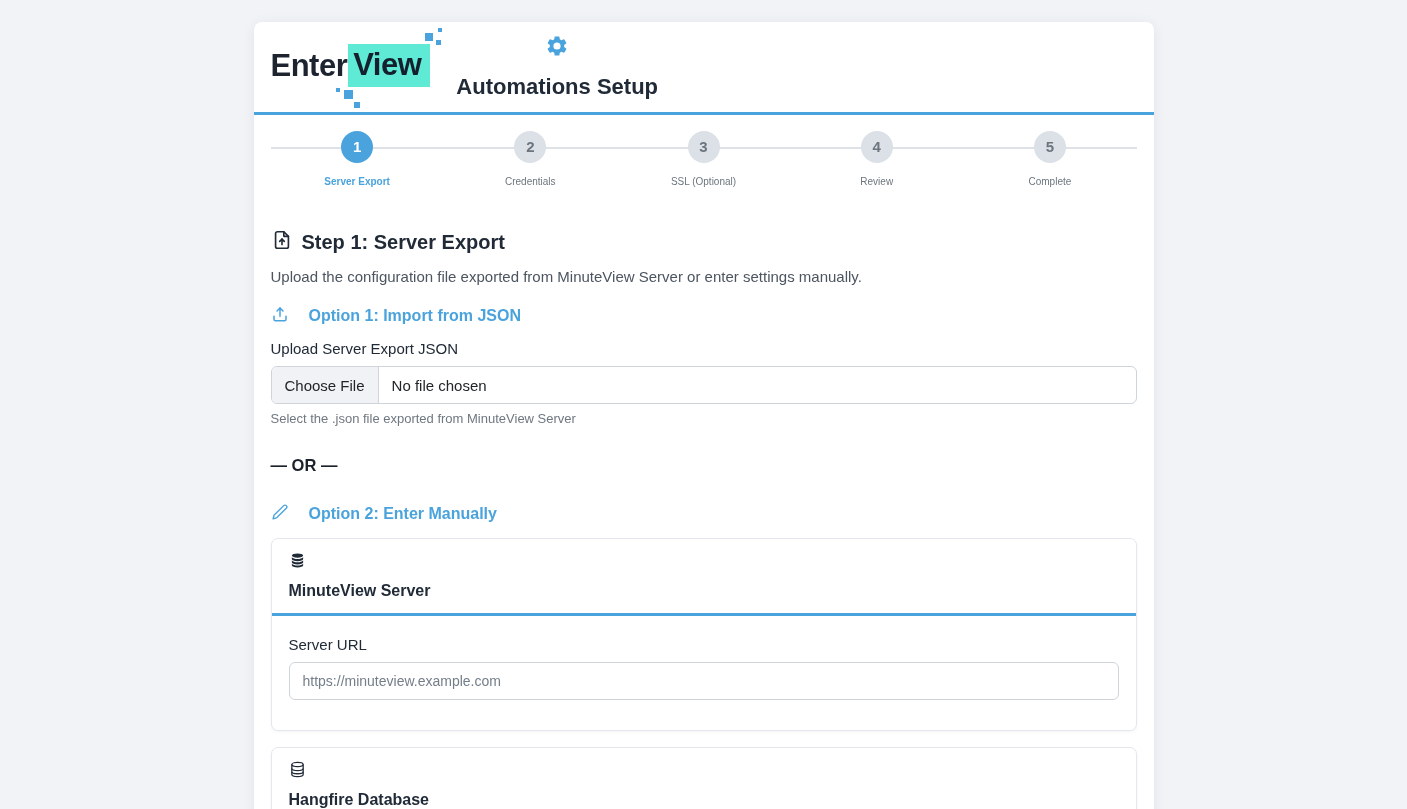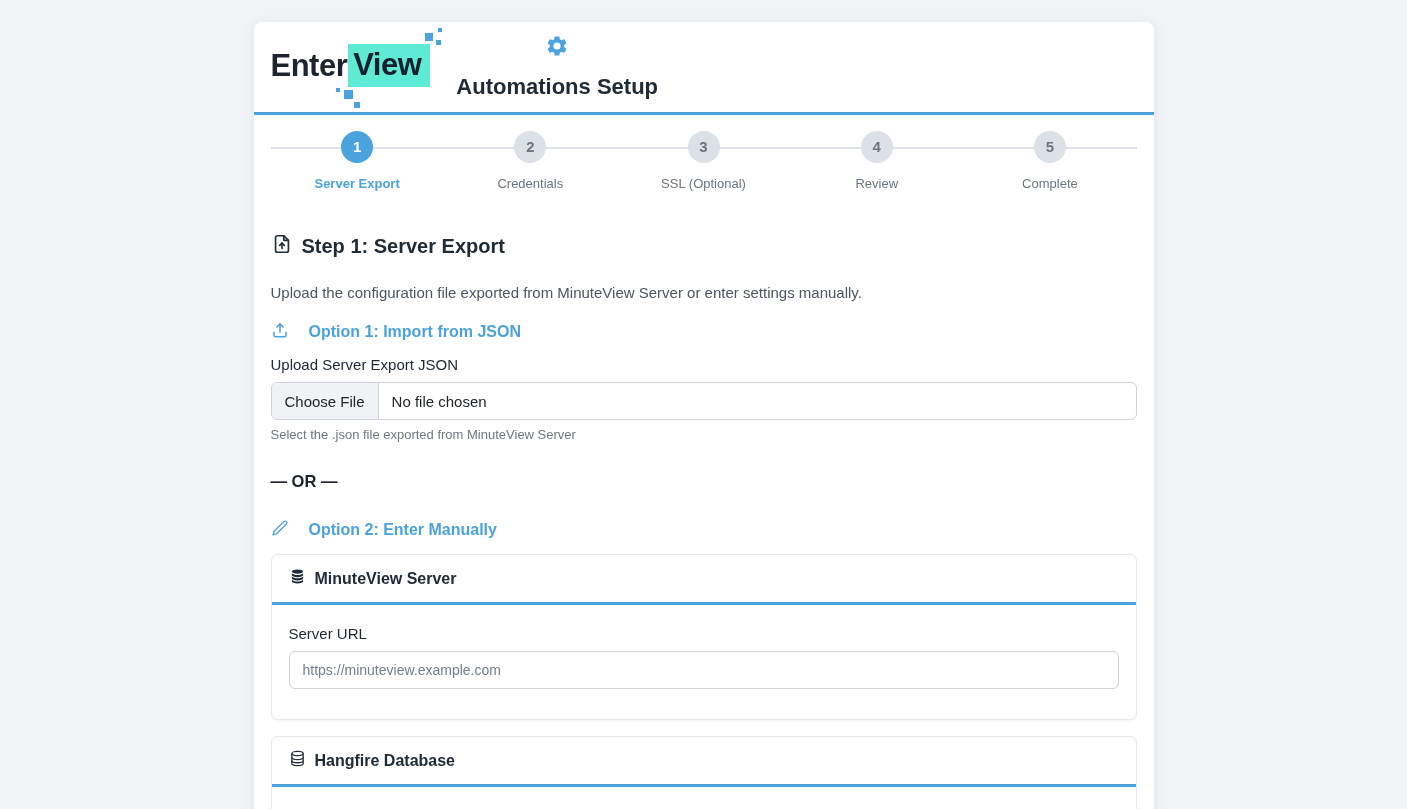--- a/index.html
+++ b/index.html
@@ -45,30 +45,30 @@
     height: 2px; background: #dee2e6;
   }
   .steps { display: flex; position: relative; }
   .step { flex: 1; text-align: center; }
   .step-circle {
     width: 32px; height: 32px; line-height: 32px; border-radius: 50%;
     margin: 0 auto; background: #dce1e8; color: #6c757d;
     font-weight: 700; font-size: 15px; position: relative; z-index: 1;
   }
   .step.active .step-circle { background: #4aa3dc; color: #ffffff; }
-  .step-label { margin-top: 13px; font-size: 13px; color: #6c757d; }
+  .step-label { margin-top: 13px; font-size: 10px; color: #6c757d; }
   .step.active .step-label { color: #4aa3dc; font-weight: 700; }
 
   
   .content { padding: 10px 17px 17px 17px; }
   .step-title {
     display: flex; align-items: center; gap: 9px;
     font-size: 20px; font-weight: 700; color: #212b38; margin: 12px 0 0 0;
   }
-  .description { font-size: 15px; color: #4c5560; margin: 24px 0 20px 0; }
+  .description { font-size: 15px; color: #4c5560; margin: 12px 0 20px 0; }
   .option-heading {
     display: flex; align-items: center; gap: 20px;
     color: #4aa3dc; font-size: 16px; font-weight: 700; margin: 18px 0 13px 0;
   }
   .field-label { display: block; font-size: 15px; color: #212b38; margin-bottom: 9px; }
 
   .file-input {
     display: flex; align-items: stretch; width: 100%; height: 38px;
     border: 1px solid #ced4da; border-radius: 6px; background: #fff; overflow: hidden;
     cursor: pointer;
@@ -81,23 +81,23 @@
   .file-status { display: flex; align-items: center; padding: 0 13px; font-size: 15px; color: #212529; }
   .help-text { font-size: 13px; color: #6f7780; margin-top: 7px; }
 
   .or-divider { text-align: left; font-size: 16.5px; font-weight: 700; color: #1c222b; margin: 30px 0 28px 0; }
 
   .card {
     border: 1px solid #e4e8ee; border-radius: 7px; background: #fff;
     box-shadow: 0 1px 3px rgba(20,30,50,0.05); margin-bottom: 16px; overflow: hidden;
   }
   .card-header {
-    display: flex; align-items: center; gap: 9px;
+    display: flex; gap: 9px;
     padding: 13px 17px; border-bottom: 3px solid #4aa3dc;
-    font-size: 16px; font-weight: 700; color: #212b38;
+    font-size: 16px; font-weight: 700; color: #212b38; flex-direction: column;
   }
   .card-body { padding: 20px 17px 30px 17px; }
   .text-input {
     width: 100%; height: 38px; border: 1px solid #ced4da; border-radius: 6px;
     padding: 0 13px; font-size: 14px; color: #212529; outline: none;
     font-family: "Liberation Sans", "DejaVu Sans", sans-serif;
   }
   .text-input::placeholder { color: #747e89; opacity: 1; }
 
   .icon-dark { color: #212b38; }

